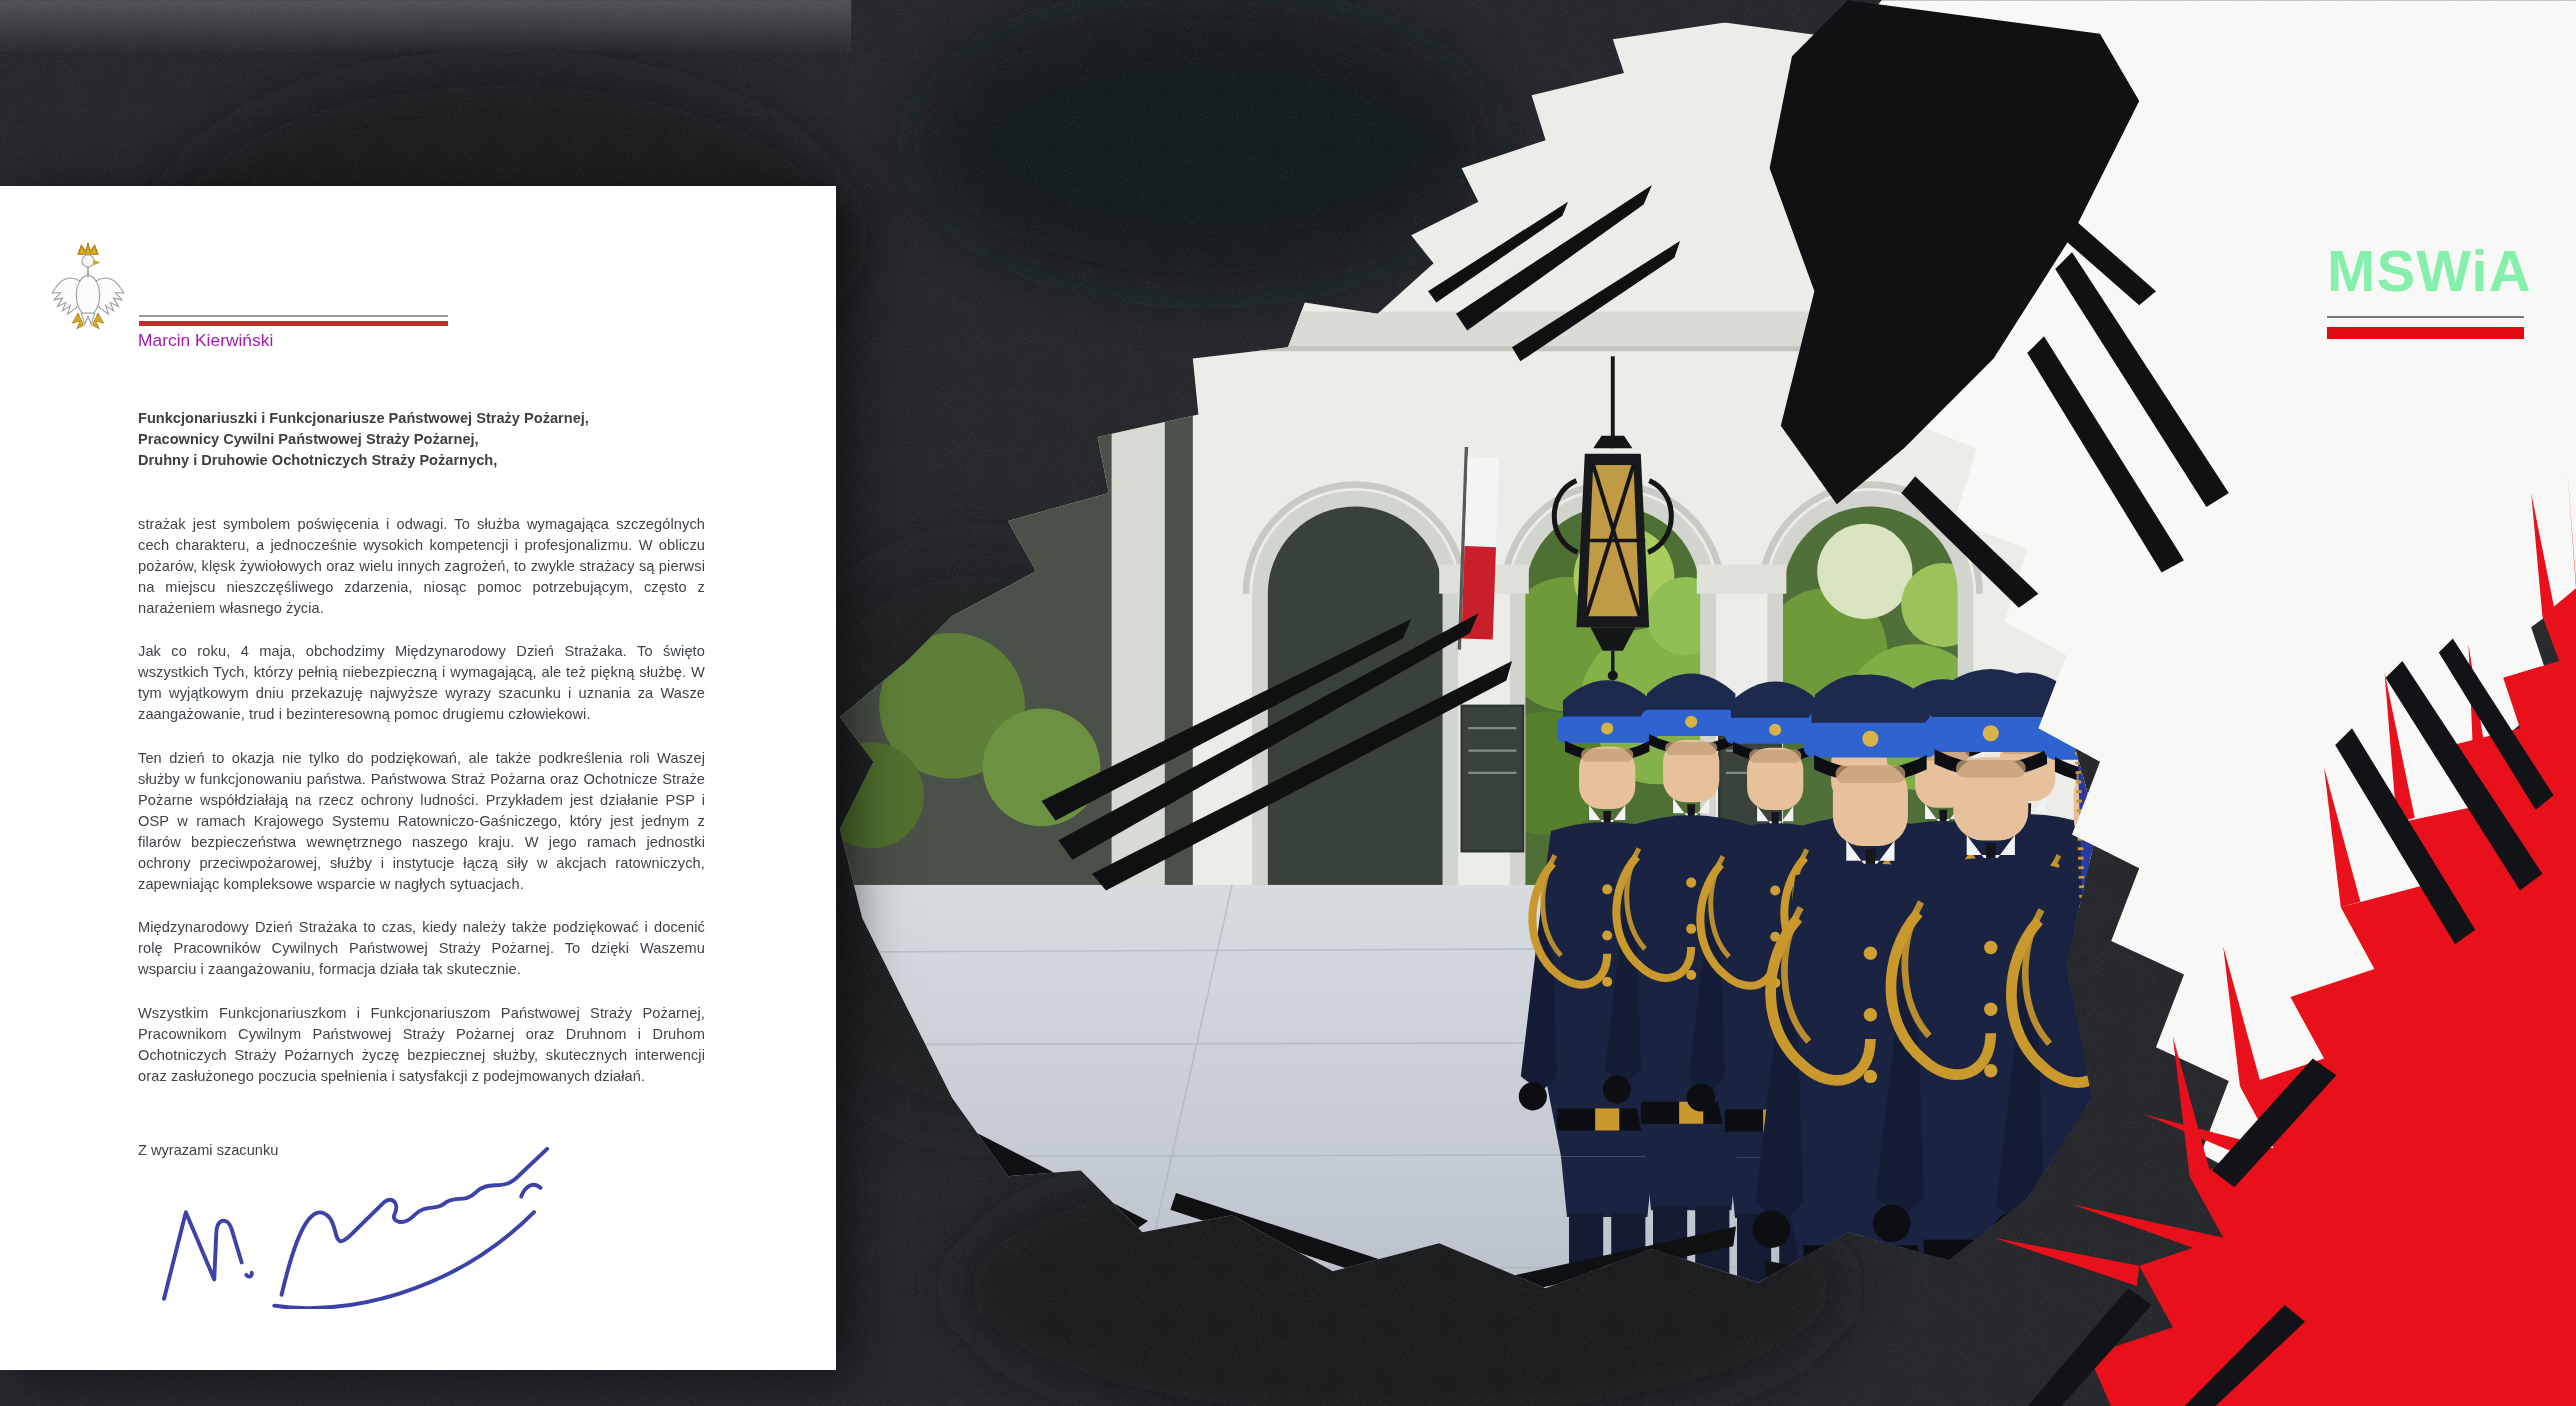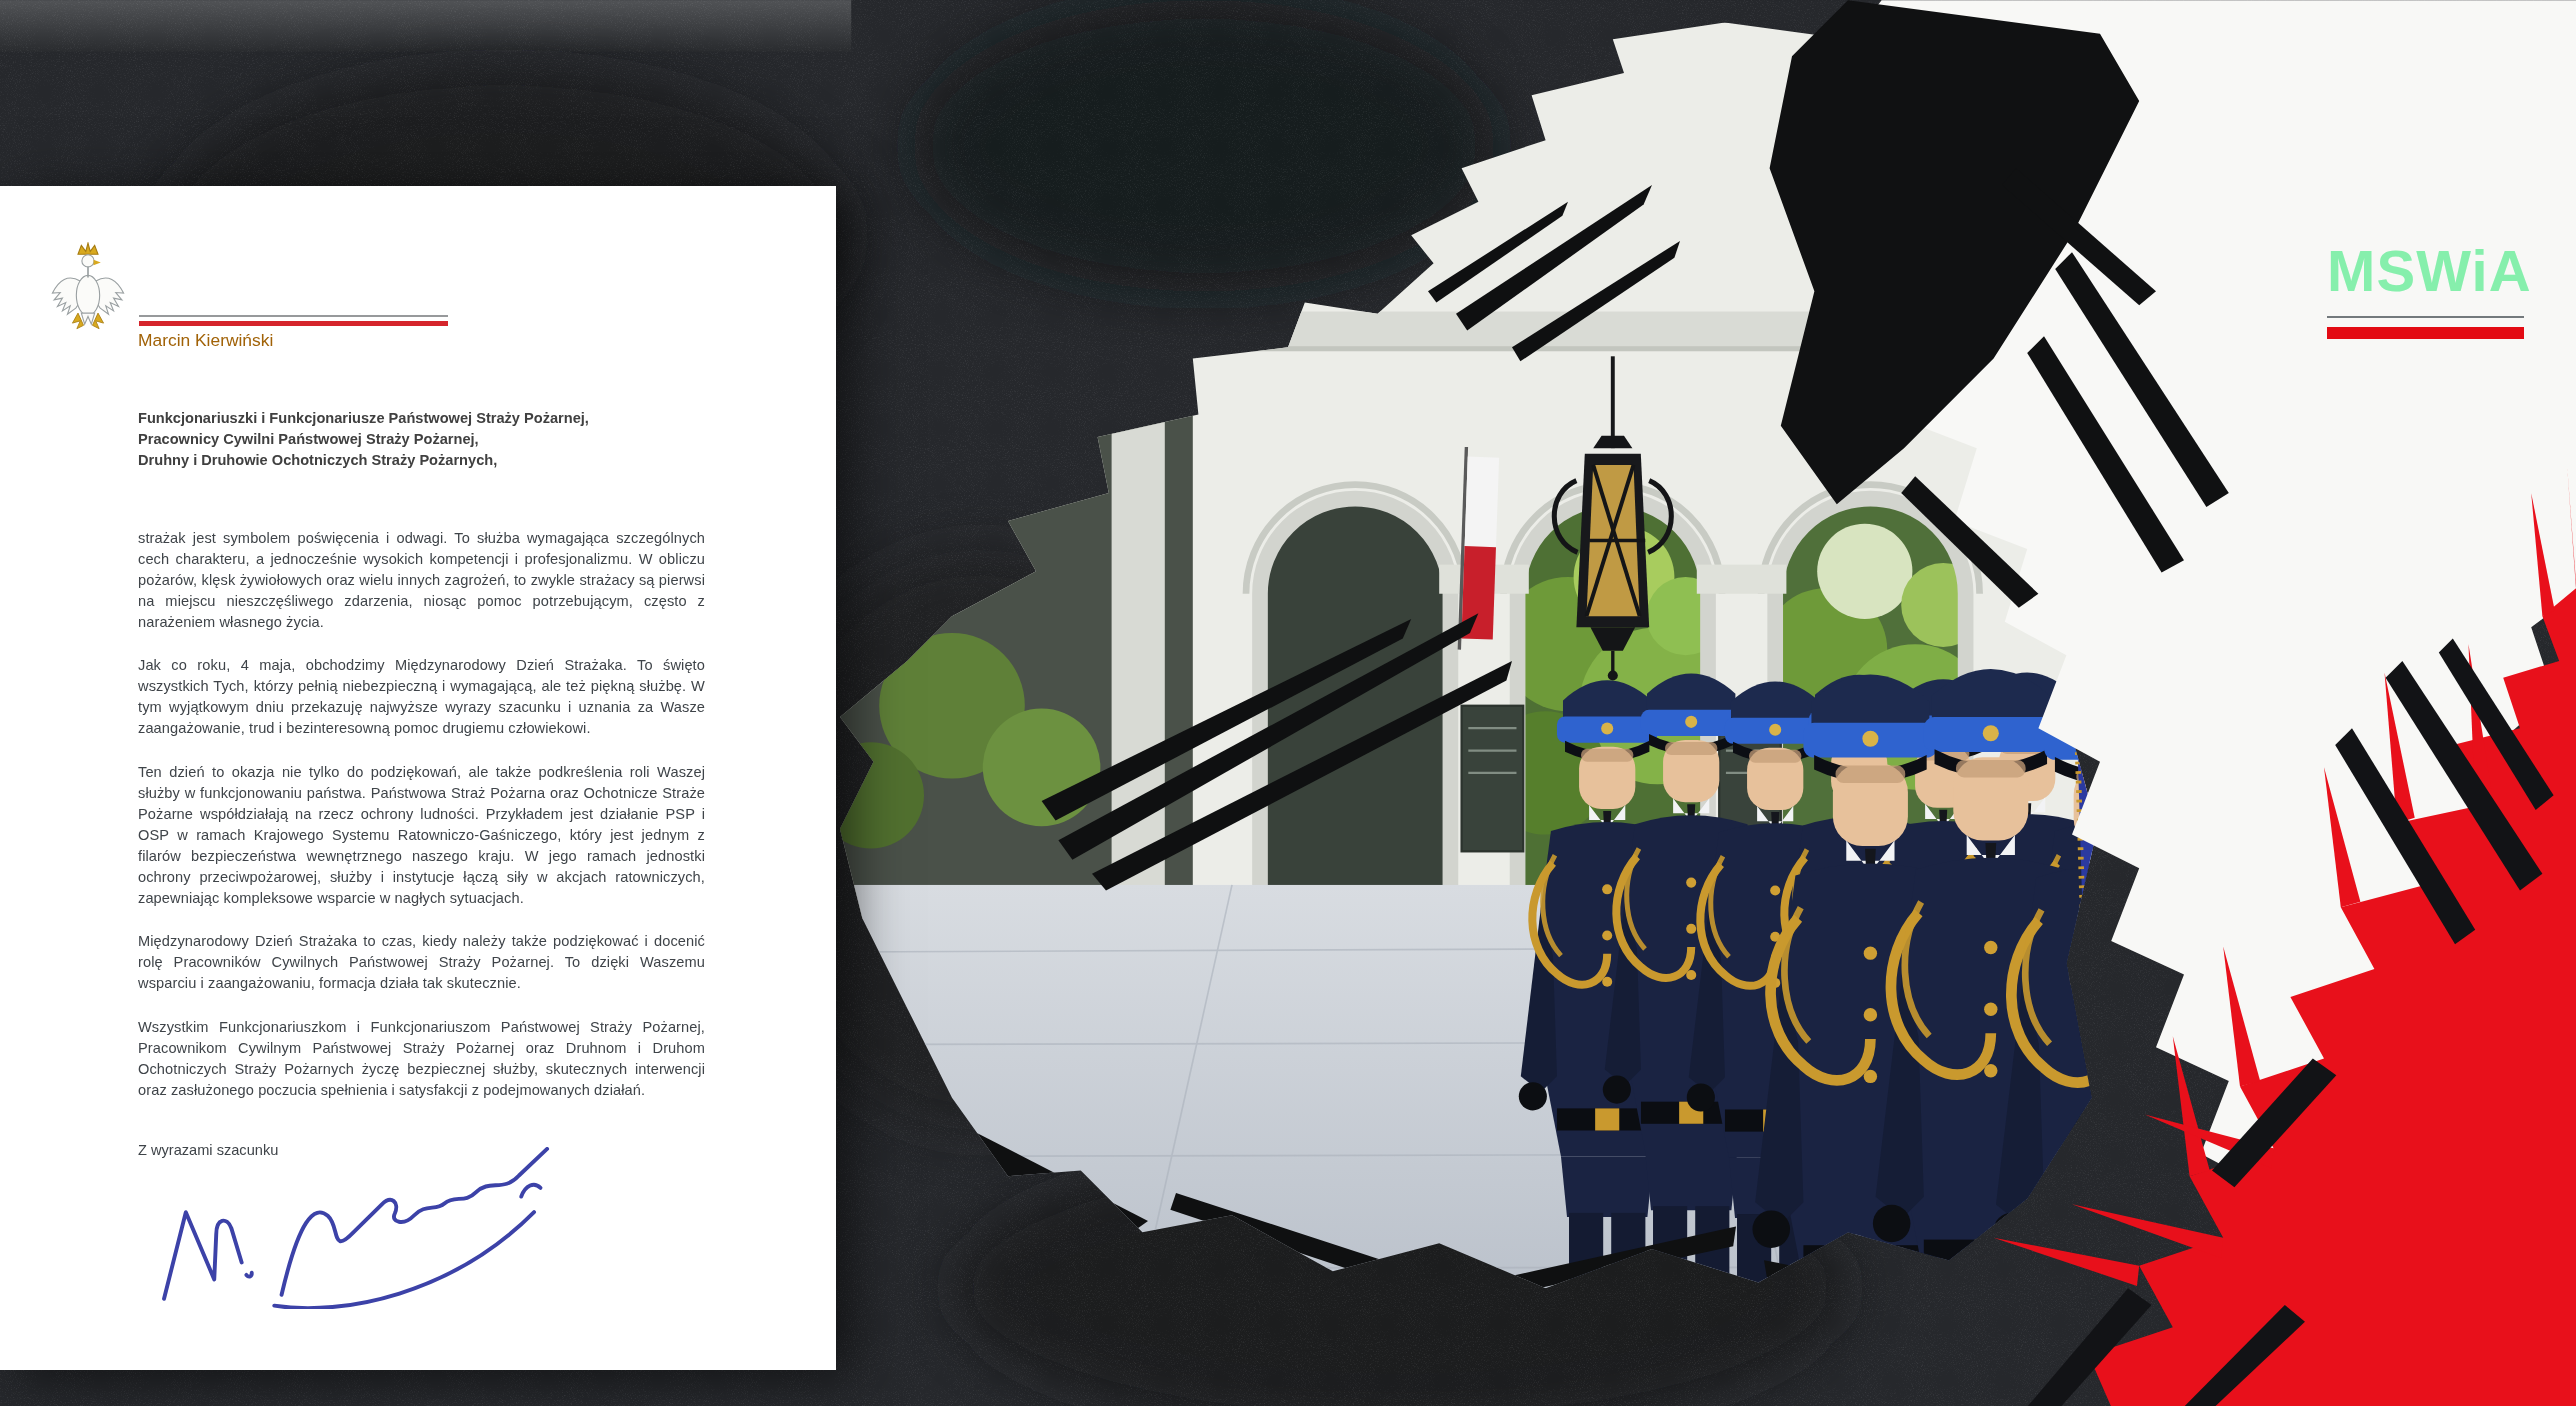--- a/index.html
+++ b/index.html
@@ -10,24 +10,24 @@
   
   .letter{position:absolute;left:0;top:186px;width:836px;height:1184px;background:#ffffff;
           box-shadow:17px 5.6px 50px rgba(0,0,0,.55);}
   .emblem{position:absolute;left:49px;top:56px;width:78px;height:100px;}
   .ministry{position:absolute;left:138px;top:54px;font-size:26px;line-height:32px;color:#3a4045;
             letter-spacing:0.2px;font-weight:400;}
   .rule{position:absolute;left:139px;top:129px;width:309px;}
   .rule .g{height:1.7px;background:#97999b;}
   .rule .w{height:3.9px;}
   .rule .r{height:5.6px;background:#d5252c;}
-  .minister-name{position:absolute;left:138px;top:144px;font-size:17.4px;color:#a16207;}
+  .minister-name{position:absolute;left:138px;top:144px;font-size:17.4px;color:#a21caf;}
   .salutation{position:absolute;left:138px;top:222px;width:577px;font-size:14.6px;font-weight:700;
               line-height:21px;color:#404040;}
-  .body-col{position:absolute;left:138px;top:342px;width:567px;font-size:14.6px;line-height:21px;
+  .body-col{position:absolute;left:138px;top:328px;width:567px;font-size:14.6px;line-height:21px;
             color:#3f4449;text-align:justify;letter-spacing:0.1px;}
   .body-col p{margin:0 0 22.4px 0;}
   .closing{position:absolute;left:138px;top:956px;font-size:14.6px;color:#3f4449;}
   .signature{position:absolute;left:132px;top:961px;width:448px;height:162px;}
 
   
   .mswia{position:absolute;left:2327px;top:242px;width:197px;}
   .mswia .t{font-size:58px;line-height:58px;font-weight:700;color:#86efac;letter-spacing:1.1px;}
   .mswia .l{margin-top:15.7px;height:2.2px;background:#73797c;}
   .mswia .b{margin-top:9px;height:11.8px;background:#e30b13;}

